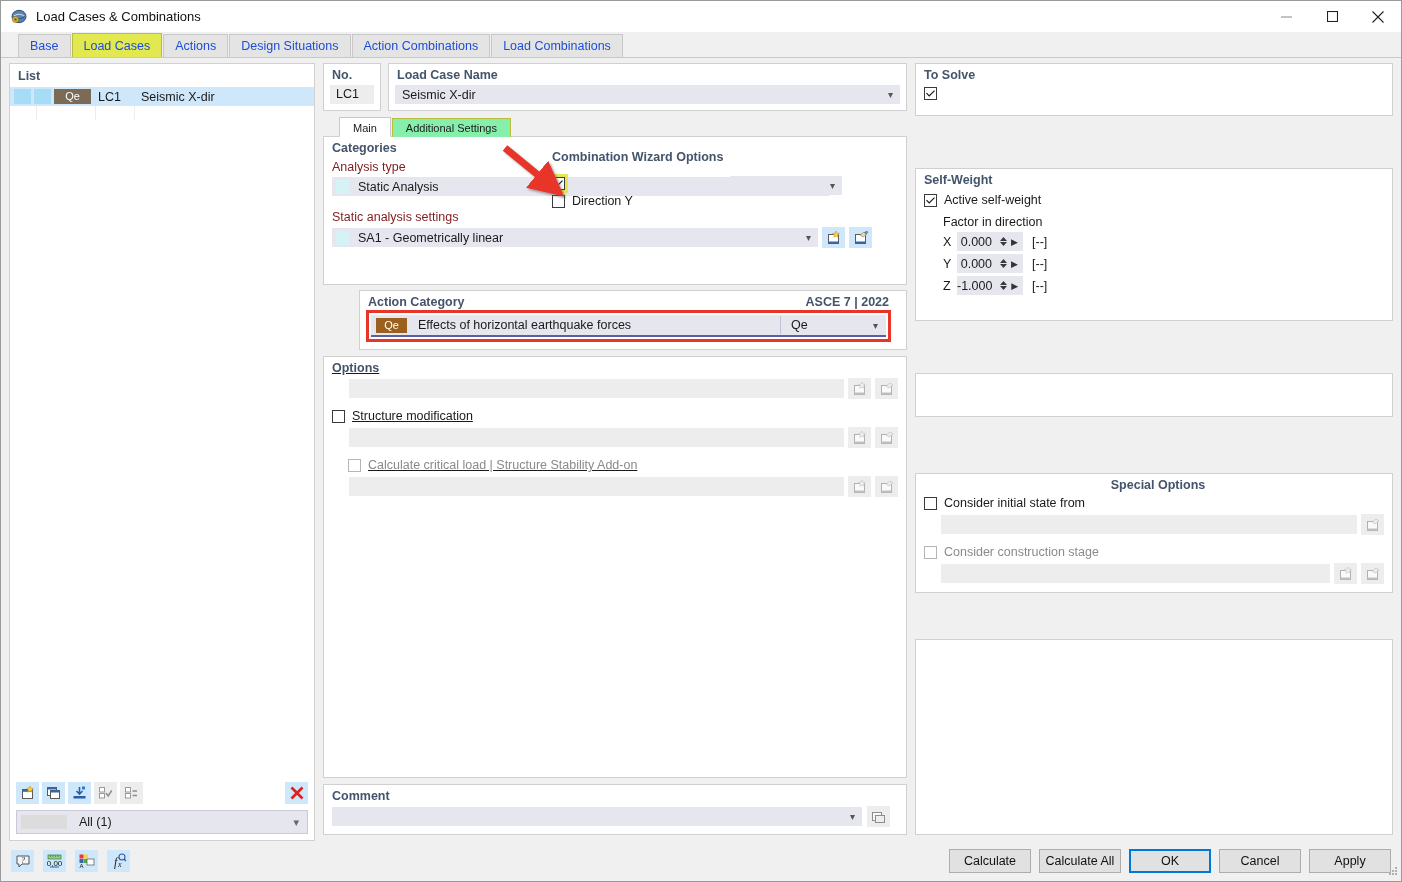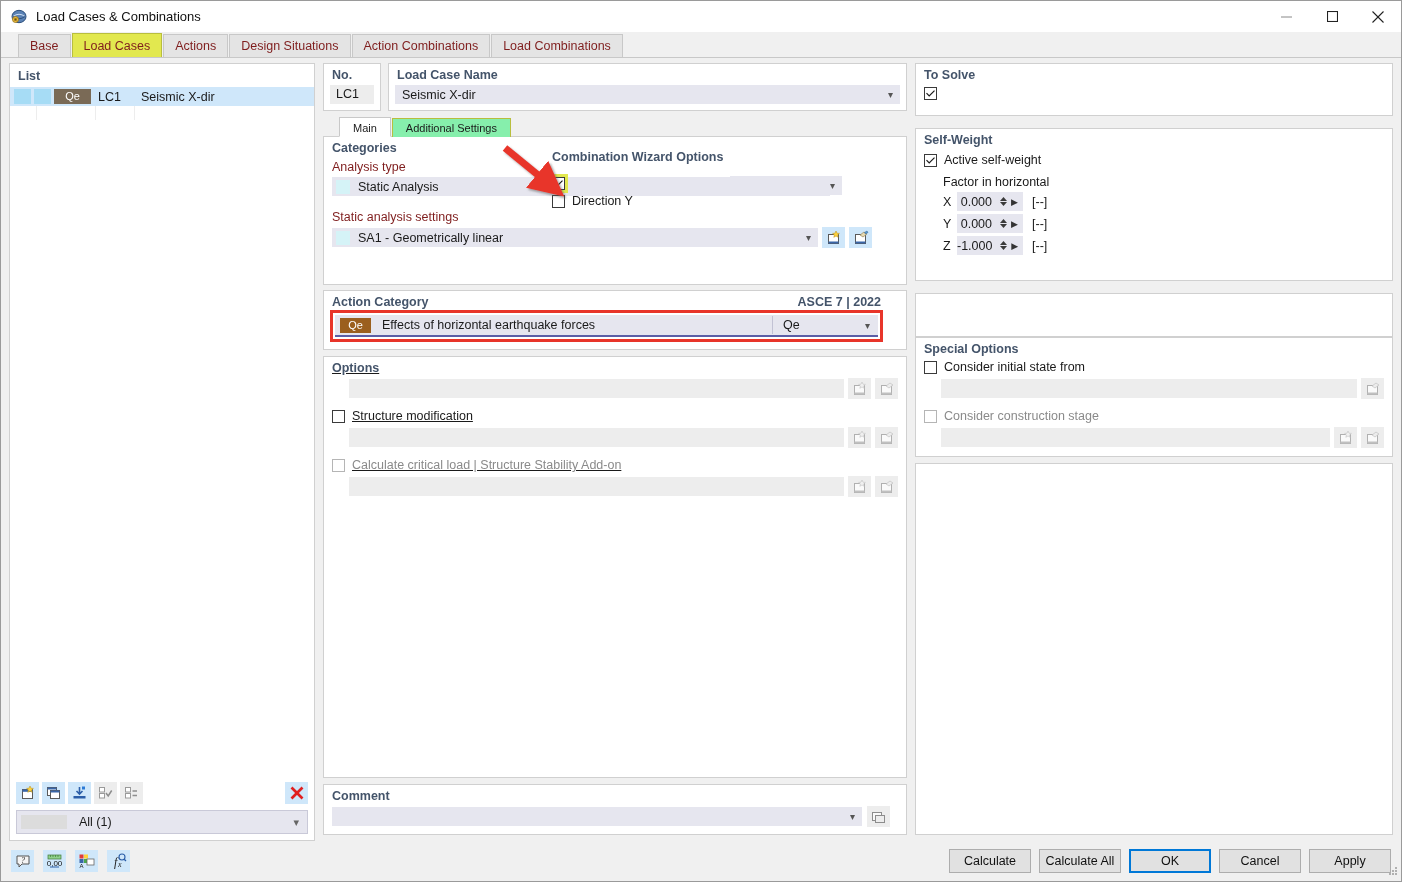--- a/index.html
+++ b/index.html
@@ -51,21 +51,21 @@
     position: relative;
     border-bottom: 1px solid #c8c8c8;
     box-sizing: border-box;
   }
   .tab {
     height: 23px; line-height: 23px;
     padding: 0 11px;
     background: #e4e4e4;
     border: 1px solid #c8c8c8; border-bottom: none;
     margin-right: 1px;
-    font-size: 12.5px; color: #7f1d1d;
+    font-size: 12.5px; color: #1d4ed8;
     box-sizing: border-box;
     white-space: nowrap;
   }
   .tab.active {
     background: #e2e84f;
     height: 24px; line-height: 24px;
     border-color: #b9be3e;
     position: relative; z-index: 2;
   }
 
@@ -251,21 +251,21 @@
   .ac-sep { margin-left: auto; width: 1px; height: 18px; background: #c2c2d4; }
   .ac-val { width: 82px; padding-left: 10px; }
   .ac-chev { margin-right: 8px; color: #555; font-size: 10px; }
 
   .opt-row { display: flex; align-items: center; gap: 4px; padding: 0 8px; margin-bottom: 10px; }
   .opt-input { flex: 1; height: 19px; background: #ededed; }
 
   .comment-panel { margin-top: 6px; }
 
   
-  .col-right { flex: 1; display: flex; flex-direction: column; }
+  .col-right { flex: 1; display: flex; flex-direction: column; gap: 40px; }
   .tosolve-panel { height: 53px; }
   .sw-panel { margin-top: 12px; }
   .factor-label { margin: 8px 0 2px 27px; font-size: 12.5px; }
   .factor-row { display: flex; align-items: center; margin: 3px 0 3px 27px; font-size: 12.5px; }
   .fr-axis { width: 14px; }
   .spin {
     width: 66px; height: 19px; background: #e6e6ef;
     display: flex; align-items: center; position: relative;
   }
   .spin .val { flex: 1; text-align: right; padding-right: 6px; font-size: 12.5px; }
@@ -497,21 +497,21 @@
               <div class="field-combo" style="width:112px;margin-top:4px">
                 <span class="fc-text"></span>
                 <span class="fc-chev">▾</span>
               </div>
             </div>
           </div>
         </div>
         <div style="height:30px"></div>
       </div>
 
-      <div class="panel" style="margin-top:5px;padding:4px 17px 7px 0;">
+      <div class="panel" style="margin-top:5px;padding:4px 9px 7px 0;margin-left:36px;">
         <div class="action-cat-hdr">
           <span class="grp-label" style="padding-left:0;margin:0">Action Category</span>
           <span class="right">ASCE 7 | 2022</span>
         </div>
         <div class="red-outline">
           <div class="ac-field">
             <span class="ac-chip">Qe</span>
             <span class="ac-name">Effects of horizontal earthquake forces</span>
             <span class="ac-sep"></span>
             <span class="ac-val">Qe</span>
@@ -556,21 +556,21 @@
           </div>
           <div class="icon-btn dim">
             <svg width="17" height="16" viewBox="0 0 17 16">
                 <rect x="3.5" y="4.5" width="10" height="9" fill="#fafafa" stroke="#b0b0b0"></rect>
                 <rect x="3.5" y="11.5" width="10" height="2" fill="#c0c0c0"></rect>
                 <path d="M8 5 l4-3 3 2 -4 3z" fill="#ececec" stroke="#bbb" stroke-width="0.6"></path>
               </svg>
           </div>
         </div>
 
-        <div class="cb-row" style="padding-left:8px">
+        <div class="cb-row" style="padding-left:24px">
           <span class="cbox dis"></span>
           <span class="dis-text">Calculate critical load | Structure Stability Add-on</span>
         </div>
         <div class="opt-row">
           <div class="opt-input" style="margin-left:17px"></div>
           <div class="icon-btn dim">
             <svg width="17" height="16" viewBox="0 0 17 16">
                 <rect x="3.5" y="4.5" width="10" height="9" fill="#fafafa" stroke="#b0b0b0"></rect>
                 <rect x="3.5" y="11.5" width="10" height="2" fill="#c0c0c0"></rect>
                 <path d="M11 1 l1 2.2 2.4.2 -1.8 1.6 .6 2.3 -2.2-1.3 -2.2 1.3 .6-2.3 -1.8-1.6 2.4-.2z" fill="#f0f0f0" stroke="#bbb" stroke-width="0.5"></path>
@@ -619,21 +619,21 @@
       <div class="panel sw-panel" style="padding:4px 0 8px 0;">
         <div class="grp-label">Self-Weight</div>
         <div class="cb-row" style="padding-left:8px;margin-top:6px">
           <span class="cbox">
             <svg class="cmark" viewBox="0 0 9 7">
                 <path d="M0.5 3.2 L3.2 6 L8.5 0.6" stroke="#1a1a1a" stroke-width="1.2" fill="none"></path>
               </svg>
           </span>
           <span>Active self-weight</span>
         </div>
-        <div class="factor-label">Factor in horizontal</div>
+        <div class="factor-label">Factor in direction</div>
 
         <div class="factor-row">
           <span class="fr-axis">X</span>
           <span class="spin">
             <span class="val">0.000</span>
             <span class="arrows">
               <svg width="7" height="4" viewBox="0 0 7 4">
                   <path d="M3.5 0 L7 4 L0 4z" fill="#3a3a3a"></path>
                 </svg>
               <svg width="7" height="4" viewBox="0 0 7 4">
@@ -676,21 +676,21 @@
             </span>
             <span class="play">▶</span>
           </span>
           <span class="unit">[--]</span>
         </div>
         <div style="height:14px"></div>
       </div>
 
       <div class="panel right-mid-panel"></div>
 
-      <div class="panel" style="margin-top:0;padding:4px 0 6px 0;">
+      <div class="panel" style="margin-top:16px;padding:4px 0 6px 0;text-align:center;">
         <div class="grp-label">Special Options</div>
         <div class="cb-row" style="padding-left:8px">
           <span class="cbox"></span>
           <span>Consider initial state from</span>
         </div>
         <div class="opt-row">
           <div class="opt-input" style="margin-left:17px"></div>
           <div class="icon-btn dim">
             <svg width="17" height="16" viewBox="0 0 17 16">
                 <rect x="3.5" y="4.5" width="10" height="9" fill="#fafafa" stroke="#b0b0b0"></rect>

